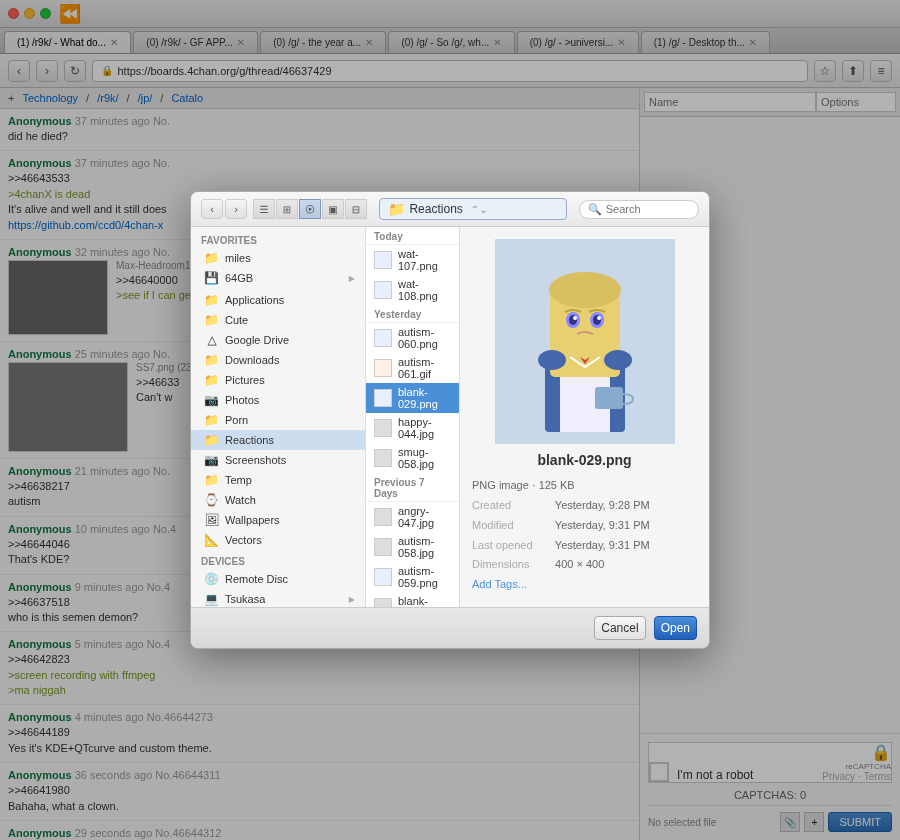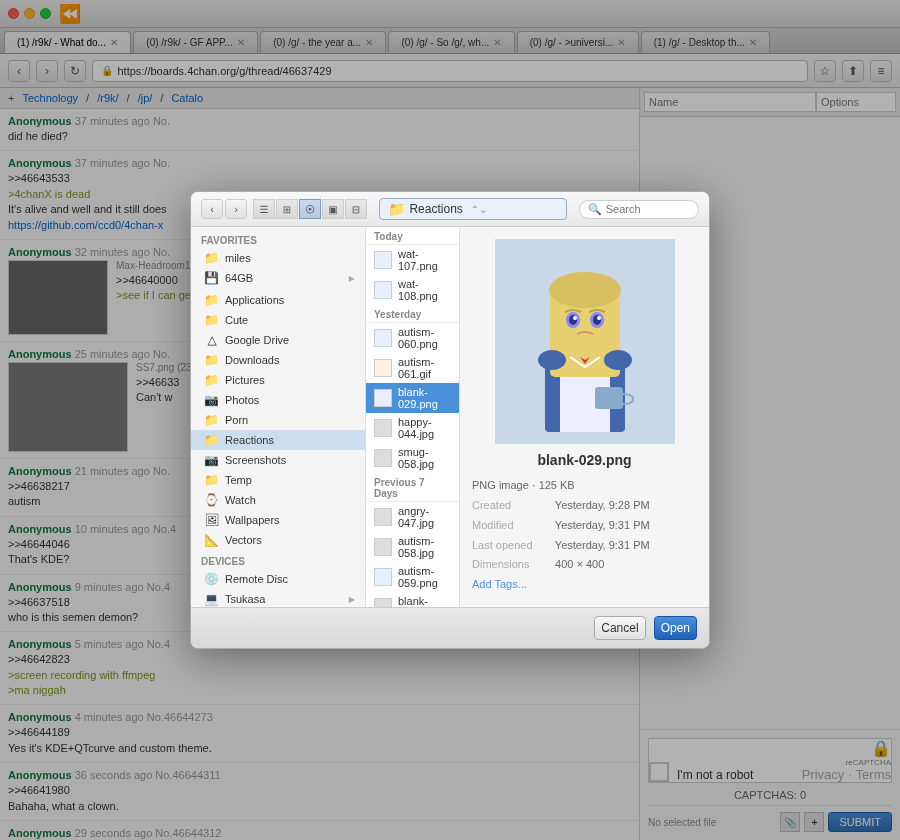--- a/index.html
+++ b/index.html
@@ -302,21 +302,21 @@
           <input type="text" style="width: 80px; height: 20px; font-size: 11px; border: 1px solid rgb(204, 204, 204); padding: 0px 4px;" placeholder="Options">
         </div>
         <div style="flex:1;"></div>
         <div class="captcha-area">
           <div class="captcha-box">
             <div class="captcha-checkbox"></div>
             <div class="captcha-label">I'm not a robot</div>
             <div class="captcha-badge">
               <div style="font-size:16px; color:#4a90d9;">🔒</div>
               <div style="font-size:8px; color:#888;">reCAPTCHA</div>
-              <div style="font-size:13px; color:#aaa;margin-left:40px;">Privacy · Terms</div>
+              <div style="font-size:10px; color:#aaa;margin-left:40px;">Privacy · Terms</div>
             </div>
           </div>
           <div class="captcha-count">CAPTCHAS: 0</div>
           <div class="submit-bar">
             <span class="selected-file">No selected file</span>
             <div class="icon-btn">📎</div>
             <div class="icon-btn">+</div>
             <button class="submit-btn">SUBMIT</button>
           </div>
         </div>

